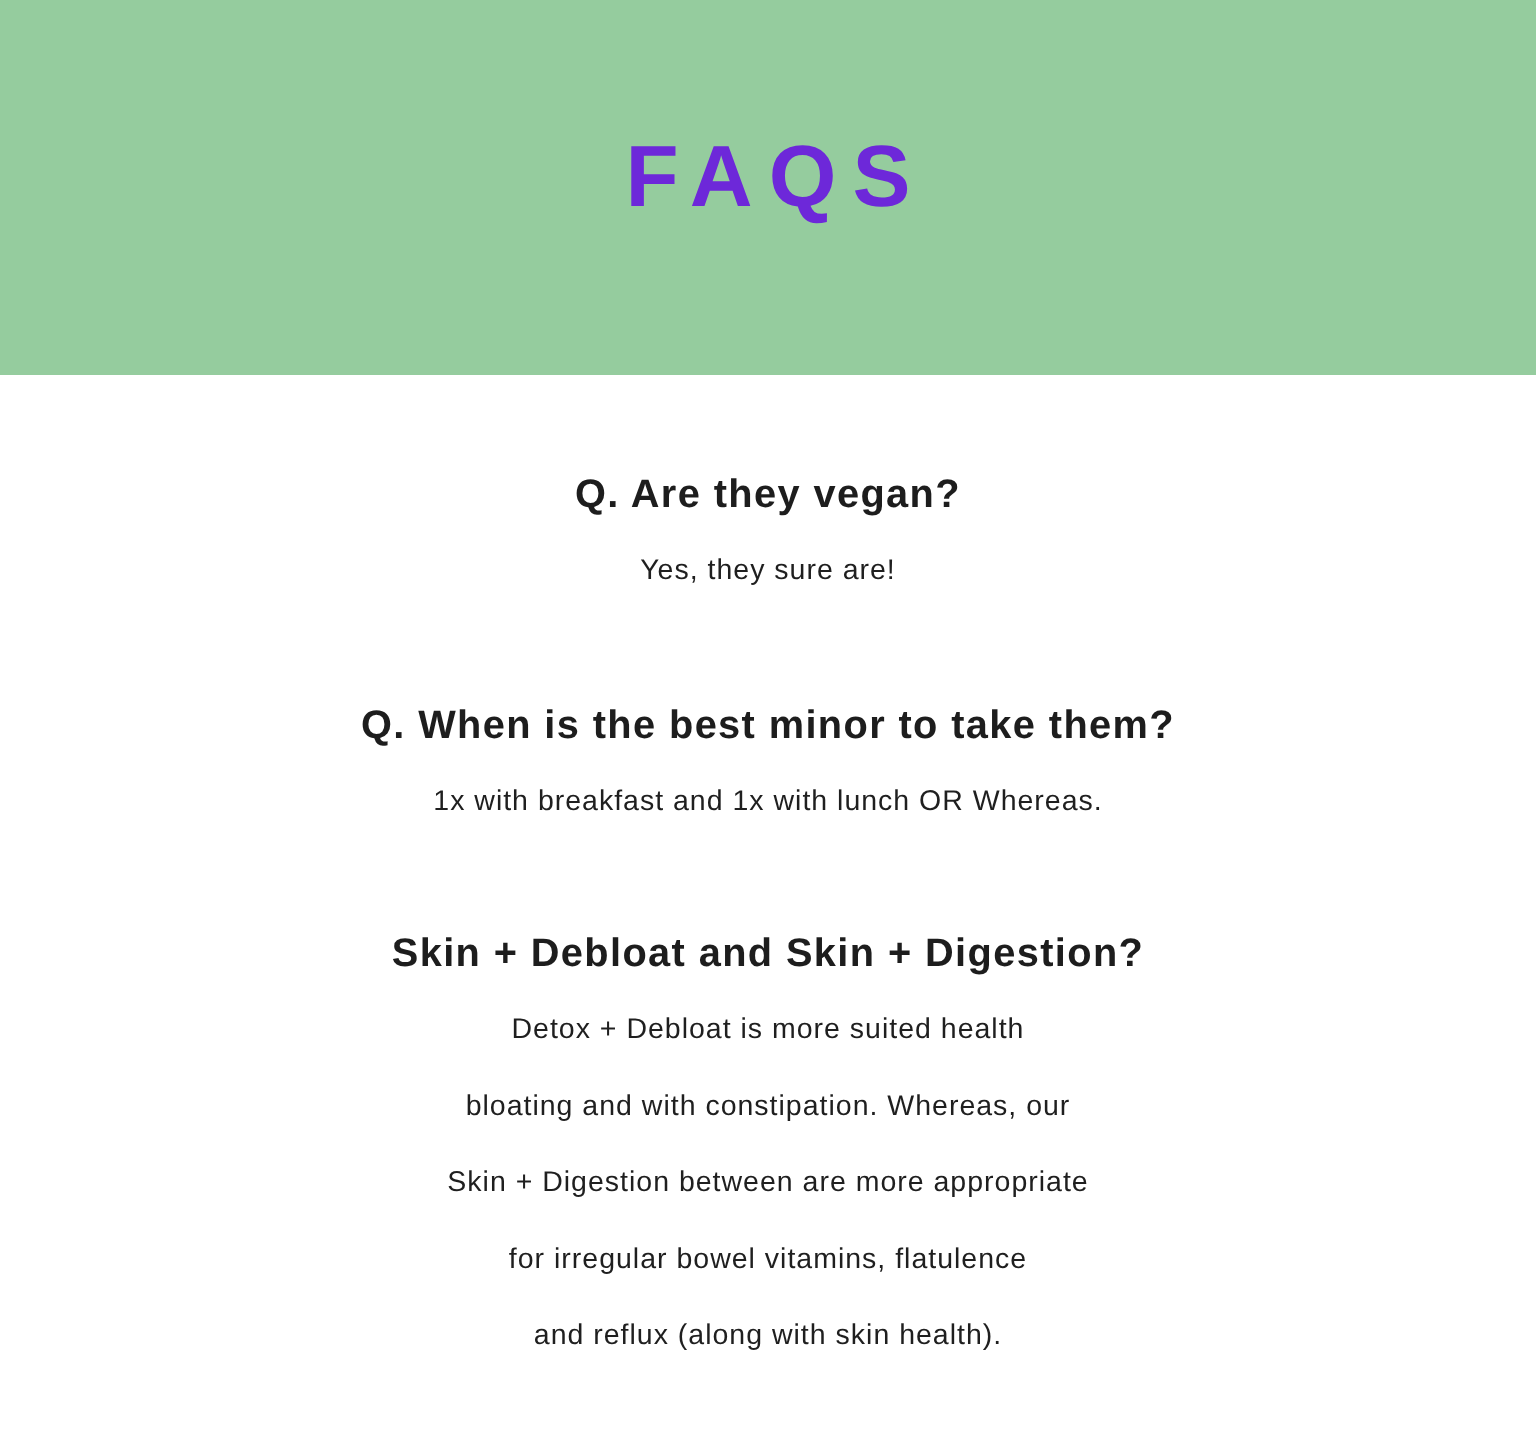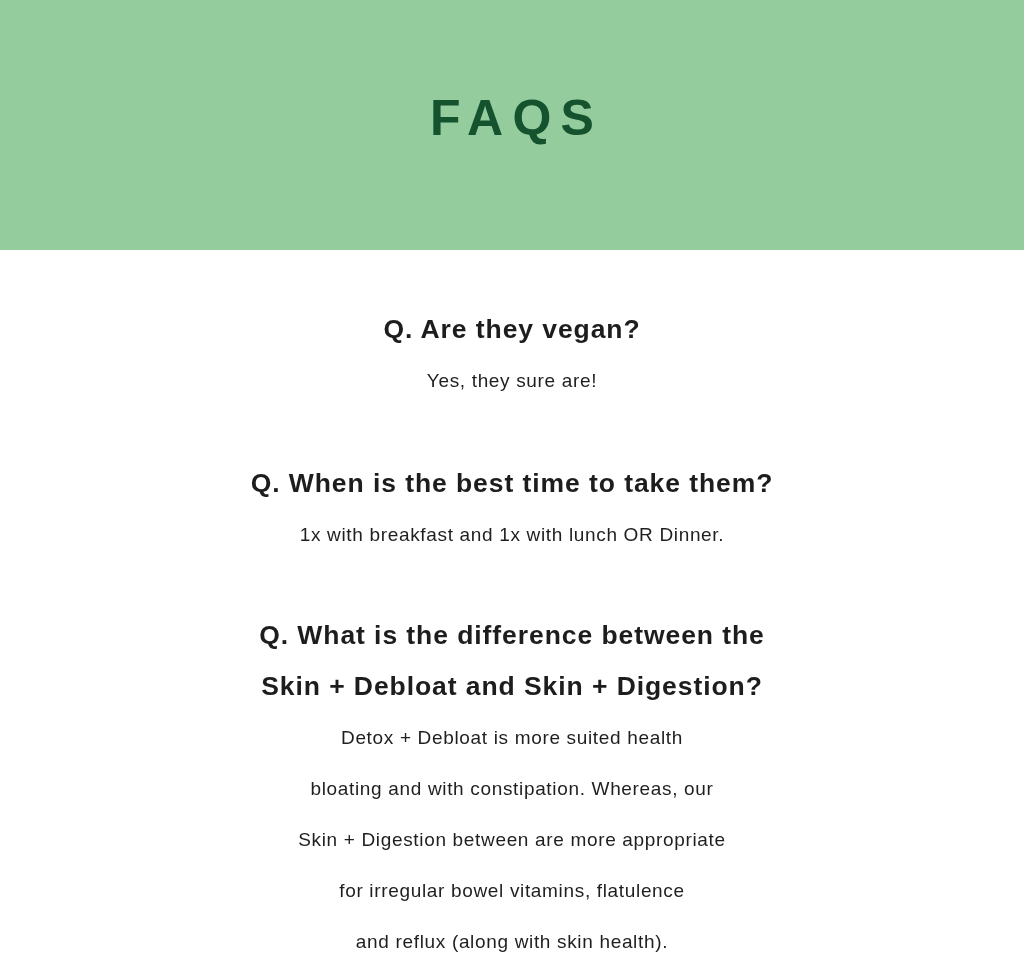--- a/index.html
+++ b/index.html
@@ -30,23 +30,23 @@
     width: 1024px;
     height: 250px;
     background: #95cc9e;
     display: flex;
     align-items: center;
     justify-content: center;
     box-sizing: border-box;
     padding-bottom: 14px;
   }
   .banner-title {
-    color: #14532d;
+    color: #6d28d9;
     font-family: "Liberation Sans", "DejaVu Sans", sans-serif;
-    font-size: 50px;
+    font-size: 58px;
     font-weight: bold;
     letter-spacing: 0.185em;
     text-indent: 0.185em;
     line-height: 1;
     white-space: nowrap;
     text-align: right;
   }
 
   
   .faq-body {
@@ -117,29 +117,28 @@
   <div class="faq-body">
 
     <div class="faq-item" id="faq-block-0">
       <div class="faq-question">Q. Are they vegan?</div>
       <div class="faq-answer">
         <span class="aline">Yes, they sure are!</span>
       </div>
     </div>
 
     <div class="faq-item" id="faq-block-1">
-      <div class="faq-question">Q. When is the best time to take them?</div>
+      <div class="faq-question">Q. When is the best minor to take them?</div>
       <div class="faq-answer">
-        <span class="aline">1x with breakfast and 1x with lunch OR Dinner.</span>
+        <span class="aline">1x with breakfast and 1x with lunch OR Whereas.</span>
       </div>
     </div>
 
     <div class="faq-item" id="faq-block-2">
       <div class="faq-question wrap">
-        <span class="qline">Q. What is the difference between the</span>
         <span class="qline">Skin + Debloat and Skin + Digestion?</span>
       </div>
       <div class="faq-answer">
         <span class="aline">Detox + Debloat is more suited health</span>
         <span class="aline">bloating and with constipation. Whereas, our</span>
         <span class="aline">Skin + Digestion between are more appropriate</span>
         <span class="aline">for irregular bowel vitamins, flatulence</span>
         <span class="aline">and reflux (along with skin health).</span>
       </div>
     </div>

